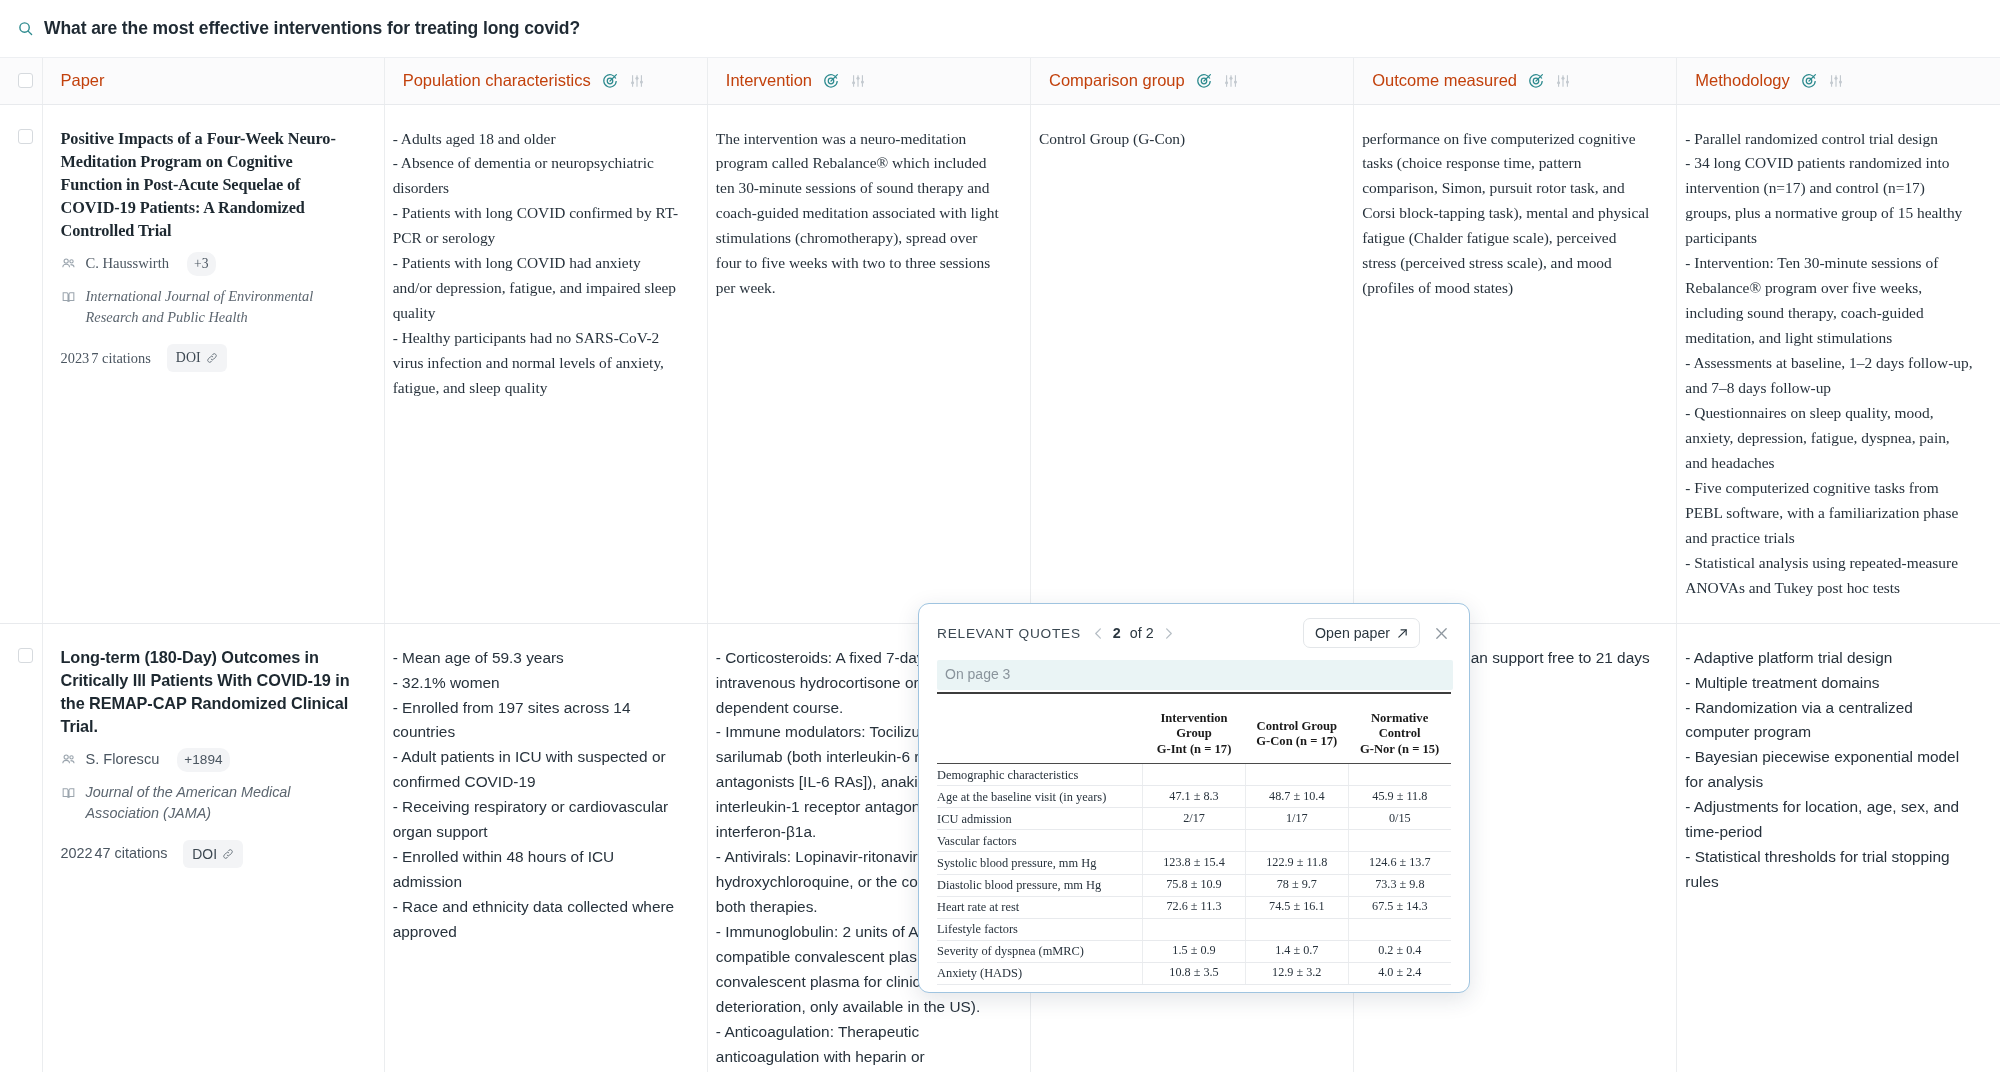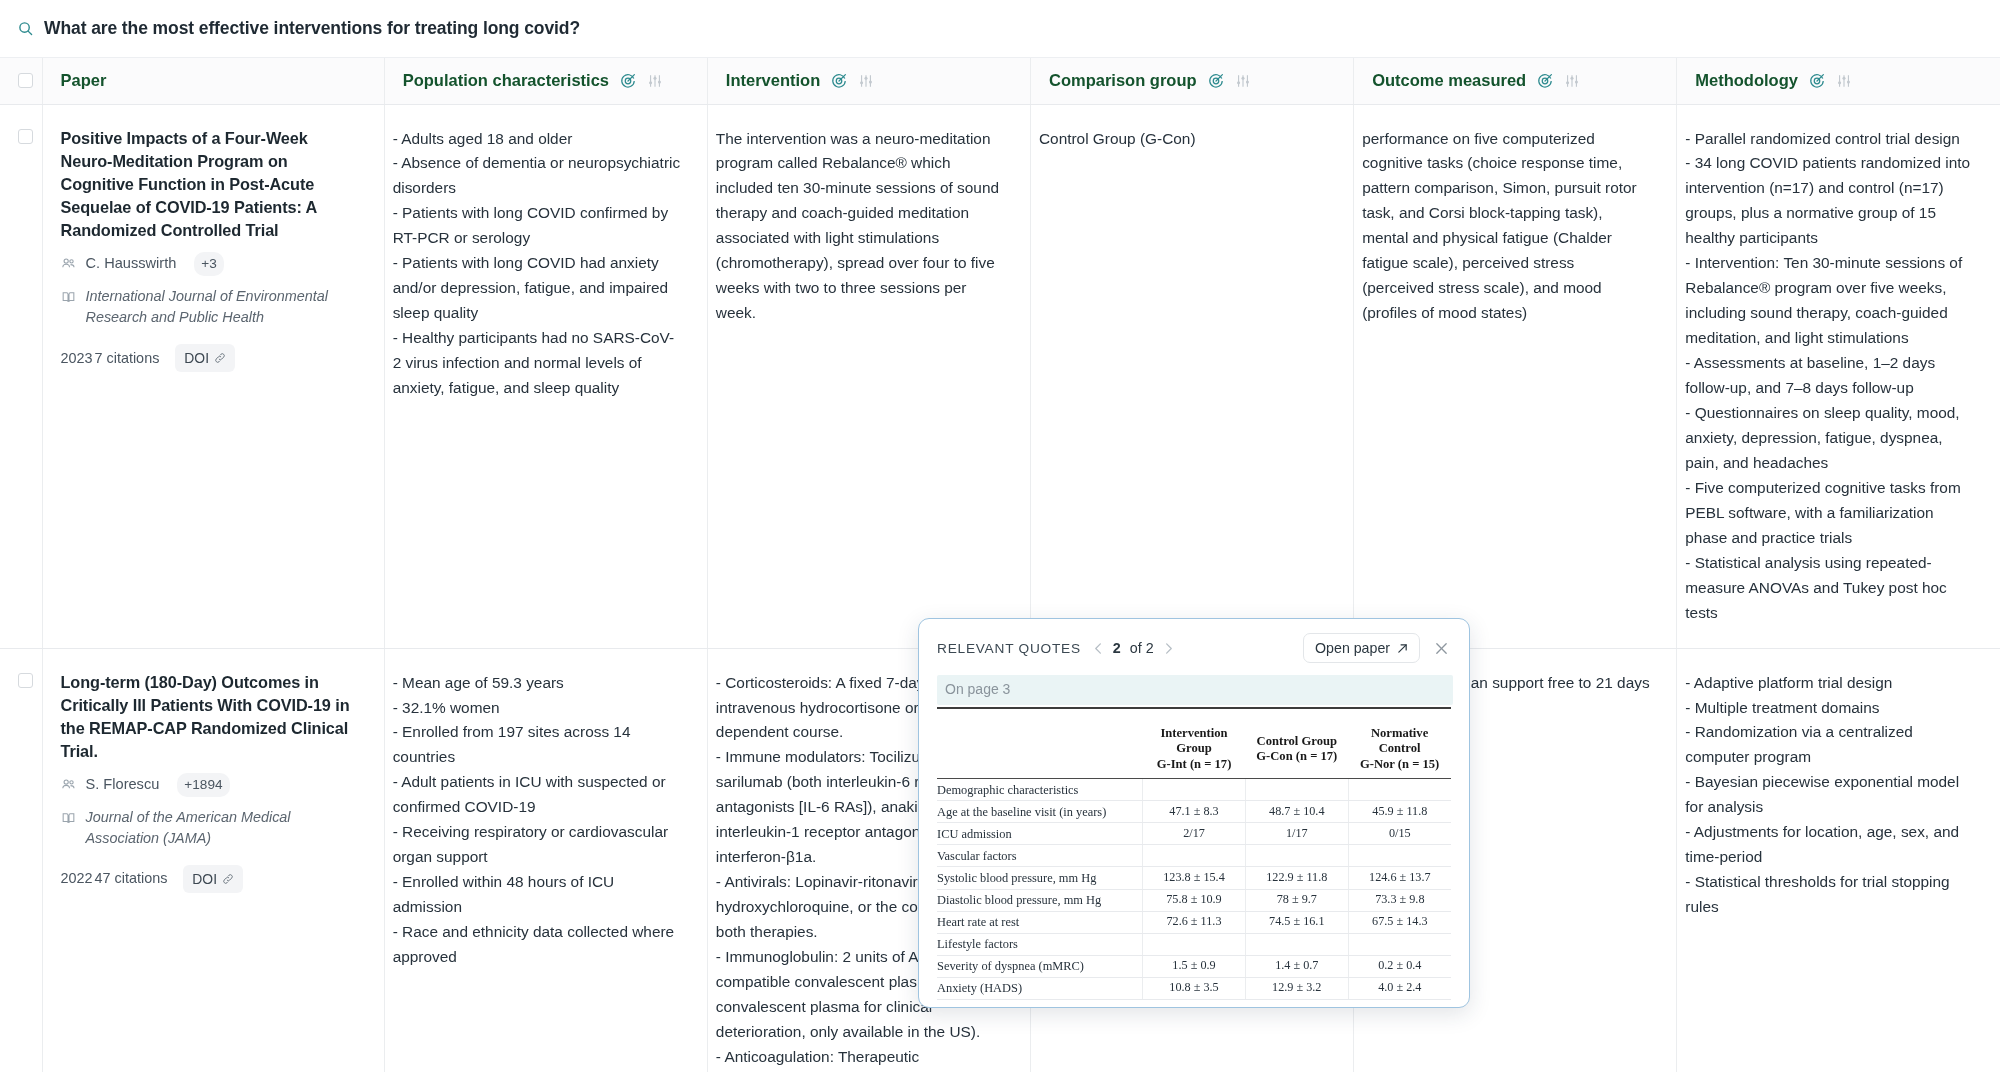--- a/index.html
+++ b/index.html
@@ -41,21 +41,21 @@
     height: 46px;
     padding: 0 0 0 18px;
     text-align: left;
     font-weight: 500;
     font-size: 16.5px;
     color: #1f2a33;
     vertical-align: middle;
   }
   thead th:last-child { border-right: none; }
   .th-inner { display: flex; align-items: center; gap: 11px; }
-  .th-label { font-size: 16.5px; color:#14532d; font-weight: 700; white-space: nowrap; }
+  .th-label { font-size: 16.5px; color:#c2410c; font-weight: 400; white-space: nowrap; }
   .ico { display:inline-flex; align-items:center; justify-content:center; }
   .ico.target { color: #2e8b8f; }
   .ico.sliders { color: #c3c9cf; }
 
   th.col-check { width: 32px; padding-left: 18px; }
   .checkbox {
     width: 15px; height: 15px;
     border: 1.2px solid #d6dade;
     border-radius: 3px;
     background: #fff;
@@ -71,21 +71,21 @@
     border-right: 1px solid #ebedef;
     vertical-align: top;
     padding: 22px 26px 22px 18px;
     font-size: 15.4px;
     line-height: 1.62;
     color: #27323c;
   }
   tbody td:last-child { border-right: none; }
   td.cell-check { padding-top: 24px; padding-left: 18px; padding-right: 0; }
 
-  tr.row-1 { height: 470px; }
+  tr.row-1 { height: 470px; font-family: Liberation Serif, serif; }
   tr.row-2 { height: 430px; }
 
   
   .paper-title {
     font-size: 16.3px;
     font-weight: 600;
     line-height: 1.42;
     color: #1d2830;
     letter-spacing: -0.1px;
     margin-bottom: 10px;
@@ -123,21 +123,21 @@
     font-size: 13.9px; color:#3d4852; font-weight:500;justify-content:space-between;
   }
   .doi-chip .ico { color:#6b757e; }
 
   .cell-text { white-space: pre-line; padding-left: 8px; }
   .cell-clip { position: relative; overflow: hidden; }
 
   
   .modal {
     position: absolute;
-    left: 918px; top: 618px;
+    left: 918px; top: 603px;
     width: 552px; height: 390px;
     background: #ffffff;
     border: 1.6px solid #9fc4e0;
     border-radius: 11px;
     box-shadow: 0 6px 22px rgba(30,50,70,0.13);
     overflow: hidden;
   }
   .modal-head {
     display: flex; align-items: center;
     padding: 14px 16px 6px 18px;

